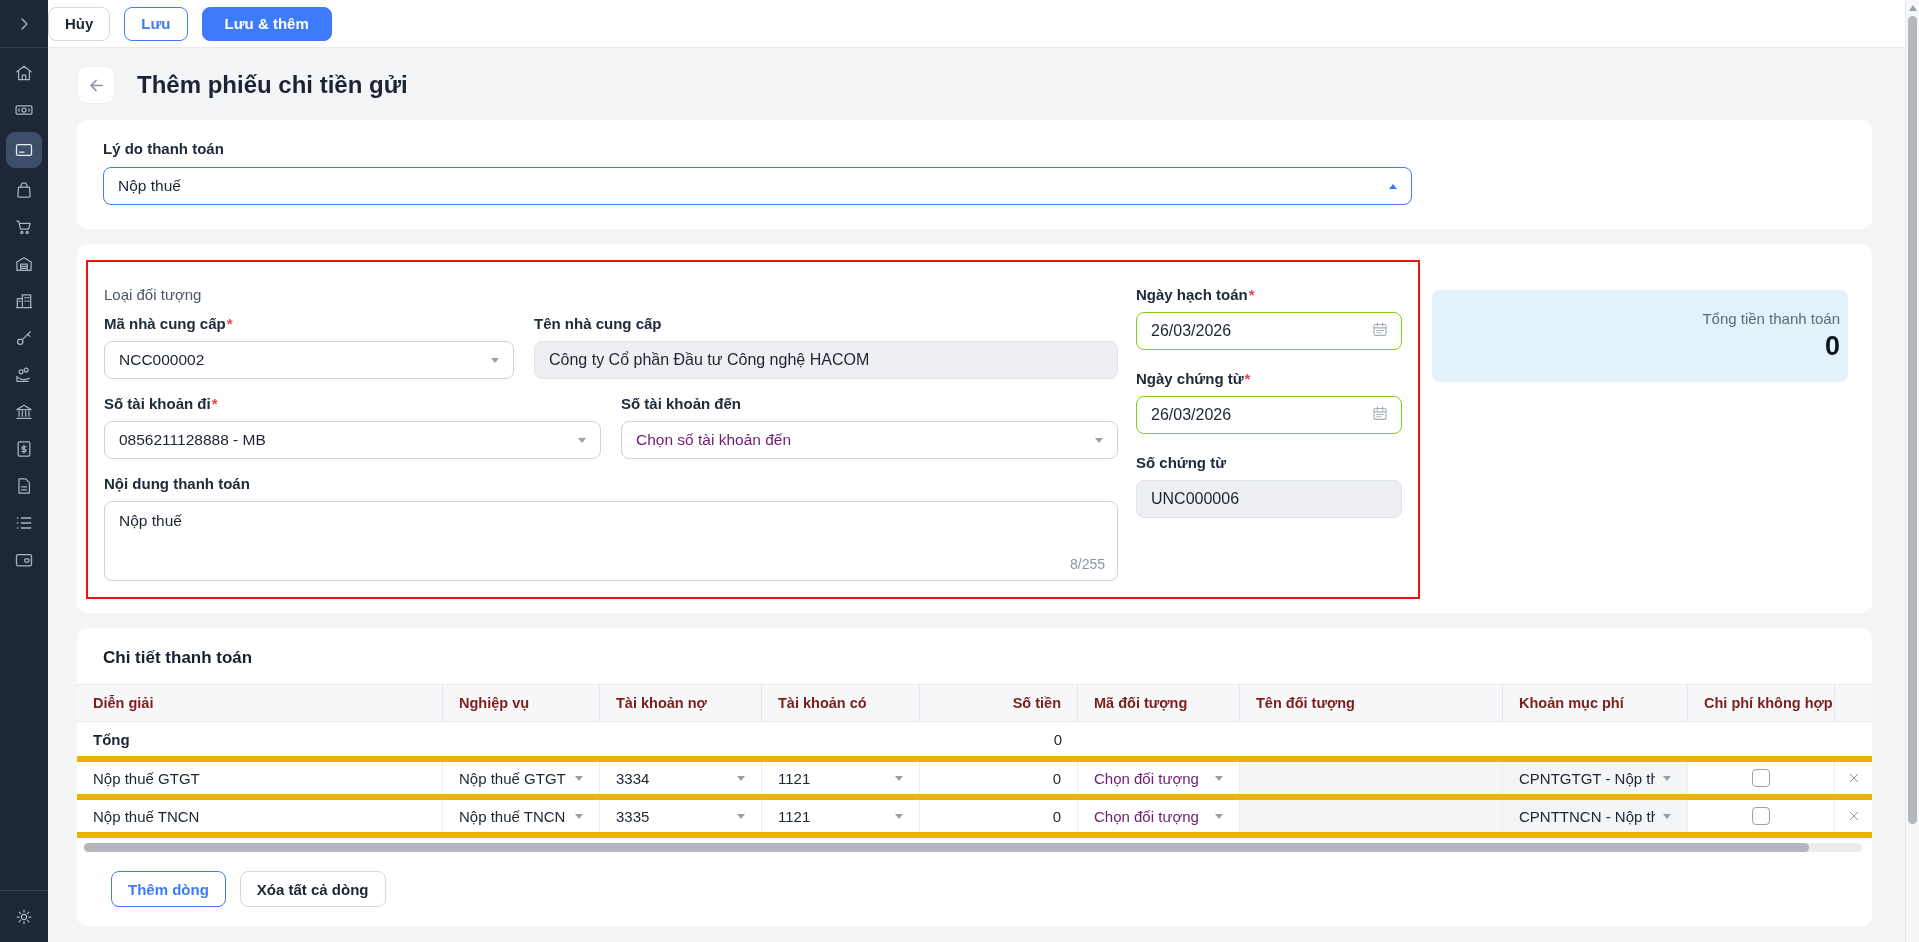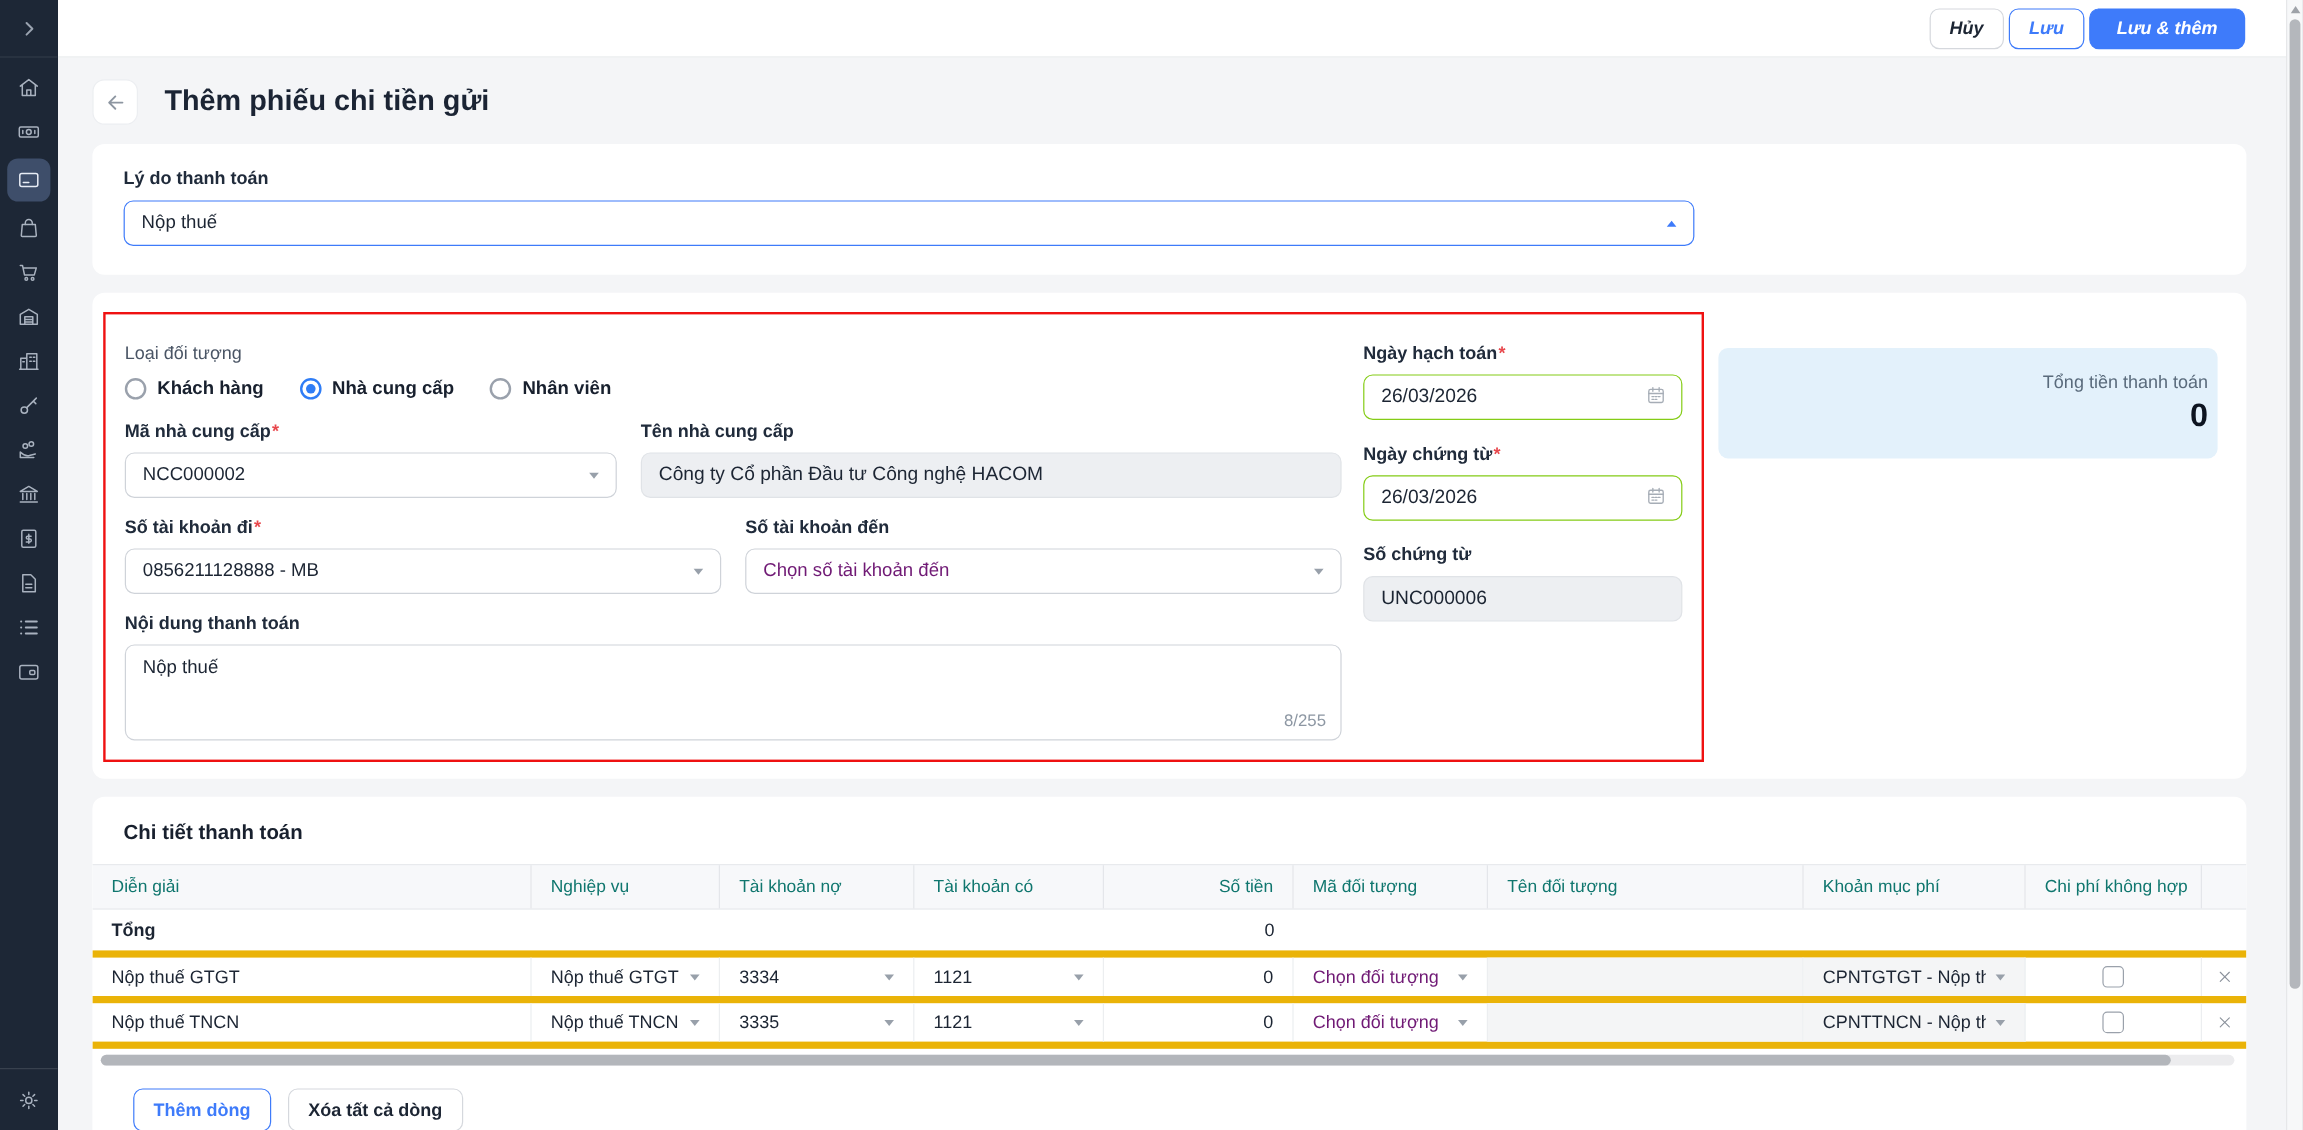--- a/index.html
+++ b/index.html
@@ -16,22 +16,22 @@
     border-radius:9px; cursor:pointer; }
   .side-item.active { background:#3e4e6a; height:36px; }
   .side-item svg { stroke:#a9b2bf; fill:none; stroke-width:1.5; stroke-linecap:round; stroke-linejoin:round; }
   .side-item.active svg { stroke:#e8edf5; }
   .sidebar-bottom { border-top:1px solid rgba(255,255,255,.12); height:52px;
     display:flex; align-items:center; justify-content:center; }
   .sidebar-bottom svg { stroke:#a9b2bf; fill:none; stroke-width:1.5; stroke-linecap:round; }
 
   
   .topbar { position:fixed; left:48px; top:0; right:14px; height:48px; background:#fff;
-    border-bottom:1px solid #e7e9ec; display:flex; align-items:center; justify-content:flex-end;
-    gap:4px; padding-right:34px; z-index:4;font-style:italic; }
+    border-bottom:1px solid #e7e9ec; display:flex; align-items:center; justify-content:flex-start;
+    gap:14px; padding-right:34px; z-index:4; }
   .btn { height:34px; border-radius:8px; font-size:15px; font-weight:700; padding:0 16px;
     display:flex; align-items:center; justify-content:center; cursor:pointer; background:#fff;
     border:1px solid #d5d8dd; color:#1c2533; font-family:"Liberation Sans", sans-serif; }
   .btn.outline-blue { border-color:#3e7bfa; color:#3e7bfa; }
   .btn.primary { background:#3e7bfa; border-color:#3e7bfa; color:#fff; padding:0 22px; }
 
   
   .vscroll { position:fixed; right:0; top:0; width:14px; height:942px; background:#f7f8f9;
     border-left:1px solid #e6e7e9; z-index:6; }
   .vscroll .arrow-up { position:absolute; top:5px; left:3px; width:0; height:0;
@@ -93,21 +93,21 @@
     border-radius:8px; display:flex; flex-direction:column; align-items:flex-end; justify-content:center;
     padding-right:8px; }
   .total-label { font-size:15px; color:#5a6b7c; margin-bottom:4px; }
   .total-value { font-size:27px; font-weight:700; color:#0d1420; }
 
   
   .card3 { padding-top:20px; overflow:hidden; }
   .table-title { font-size:17px; font-weight:700; color:#18202e; padding-left:26px; margin-bottom:16px; }
   .grid-row { display:grid; grid-template-columns:366px 157px 162px 158px 158px 162px 263px 185px 147px 37px; }
   .thead { background:#f7f8fa; border-top:1px solid #e8eaed; border-bottom:1px solid #e8eaed; height:38px; }
-  .th { display:flex; align-items:center; padding:0 16px; font-size:14.5px; font-weight:400; color:#0f766e;
+  .th { display:flex; align-items:center; padding:0 16px; font-size:14.5px; font-weight:700; color:#7f1d1d;
     border-right:1px solid #e4e6ea; white-space:nowrap; overflow:hidden; }
   .th:last-child { border-right:none; }
   .th.num { justify-content:flex-end; }
   .trow { height:38px; border-bottom:6px solid #eab308; font-size:15px; }
   .trow.total { height:40px; }
   .td { display:flex; align-items:center; padding:0 16px; white-space:nowrap; overflow:hidden; }
   .trow.data .td { border-right:1px solid #eceef0; }
   .trow.data .td:last-child { border-right:none; }
   .td.num { justify-content:flex-end; }
   .td.gray { background:#f4f5f6; }
@@ -255,34 +255,20 @@
       <span>Nộp thuế</span>
       <span class="caret-up-blue"></span>
     </div>
   </div>
 
   <div class="card card2">
     <div class="redbox">
 
       <div class="form-left">
         <div class="group-label">Loại đối tượng</div>
-        <div class="radio-row">
-          <div class="radio">
-            <span class="circle"></span>
-            <span class="rlabel">Khách hàng</span>
-          </div>
-          <div class="radio checked">
-            <span class="circle"></span>
-            <span class="rlabel">Nhà cung cấp</span>
-          </div>
-          <div class="radio">
-            <span class="circle"></span>
-            <span class="rlabel">Nhân viên</span>
-          </div>
-        </div>
 
         <div class="frow">
           <div class="fld" style="width:410px;">
             <div class="field-label"><span>Mã nhà cung cấp</span><span class="req">*</span></div>
             <div class="sel">
               <span>NCC000002</span>
               <span class="caret-down"></span>
             </div>
           </div>
           <div class="fld" style="flex:1;">

